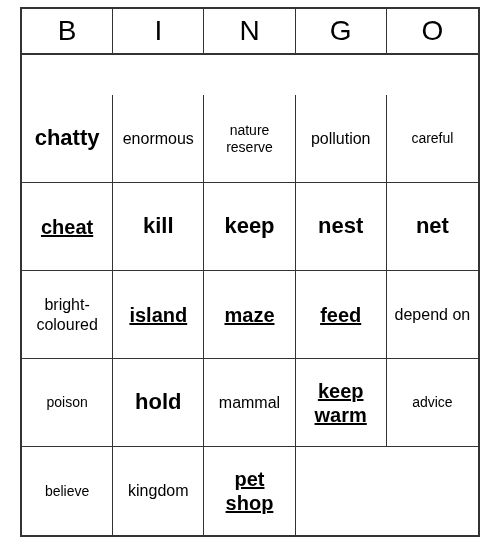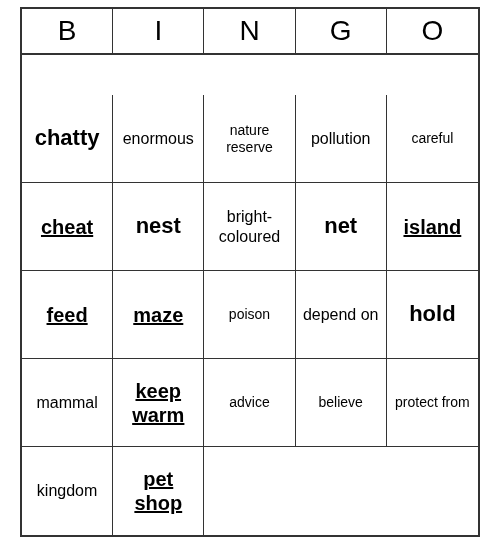--- a/index.html
+++ b/index.html
@@ -98,61 +98,64 @@
       <div class="bingo-cell">
         <span class="cell-text small">pollution</span>
       </div>
       <div class="bingo-cell">
         <span class="cell-text">careful</span>
       </div>
       <div class="bingo-cell">
         <span class="cell-text medium">cheat</span>
       </div>
       <div class="bingo-cell">
+        <span class="cell-text large">kill</span>
+      </div>
+      <div class="bingo-cell">
+        <span class="cell-text large">keep</span>
+      </div>
+      <div class="bingo-cell">
         <span class="cell-text large">nest</span>
+      </div>
+      <div class="bingo-cell">
+        <span class="cell-text large">net</span>
       </div>
       <div class="bingo-cell">
         <span class="cell-text small">bright-coloured</span>
       </div>
       <div class="bingo-cell">
-        <span class="cell-text large">net</span>
+        <span class="cell-text medium">island</span>
       </div>
       <div class="bingo-cell">
-        <span class="cell-text medium">island</span>
+        <span class="cell-text medium">maze</span>
       </div>
       <div class="bingo-cell">
         <span class="cell-text medium">feed</span>
       </div>
       <div class="bingo-cell">
-        <span class="cell-text medium">maze</span>
+        <span class="cell-text small">depend on</span>
       </div>
       <div class="bingo-cell">
         <span class="cell-text">poison</span>
-      </div>
-      <div class="bingo-cell">
-        <span class="cell-text small">depend on</span>
       </div>
       <div class="bingo-cell">
         <span class="cell-text large">hold</span>
       </div>
       <div class="bingo-cell">
         <span class="cell-text small">mammal</span>
       </div>
       <div class="bingo-cell">
         <span class="cell-text medium">keep warm</span>
       </div>
       <div class="bingo-cell">
         <span class="cell-text">advice</span>
       </div>
       <div class="bingo-cell">
         <span class="cell-text">believe</span>
       </div>
       <div class="bingo-cell">
-        <span class="cell-text">protect from</span>
-      </div>
-      <div class="bingo-cell">
         <span class="cell-text small">kingdom</span>
       </div>
       <div class="bingo-cell">
         <span class="cell-text medium">pet shop</span>
       </div>
     </div>
 </div>
 
 </body></html>

